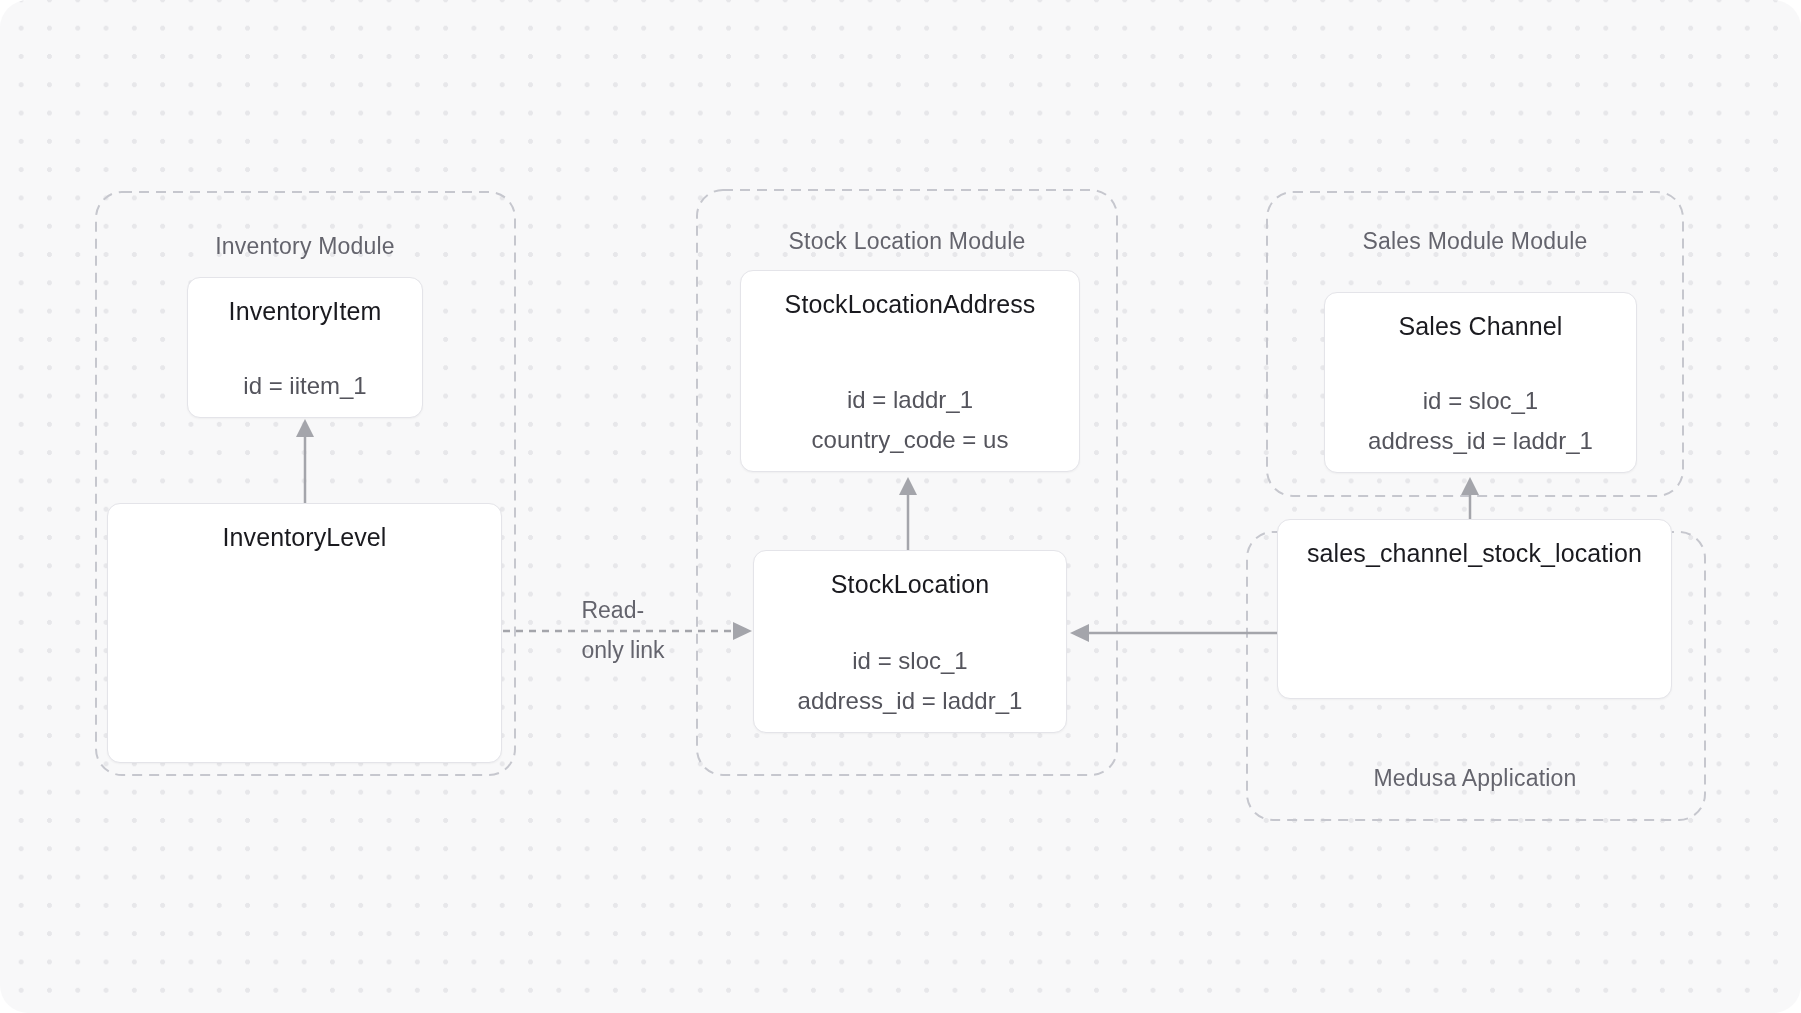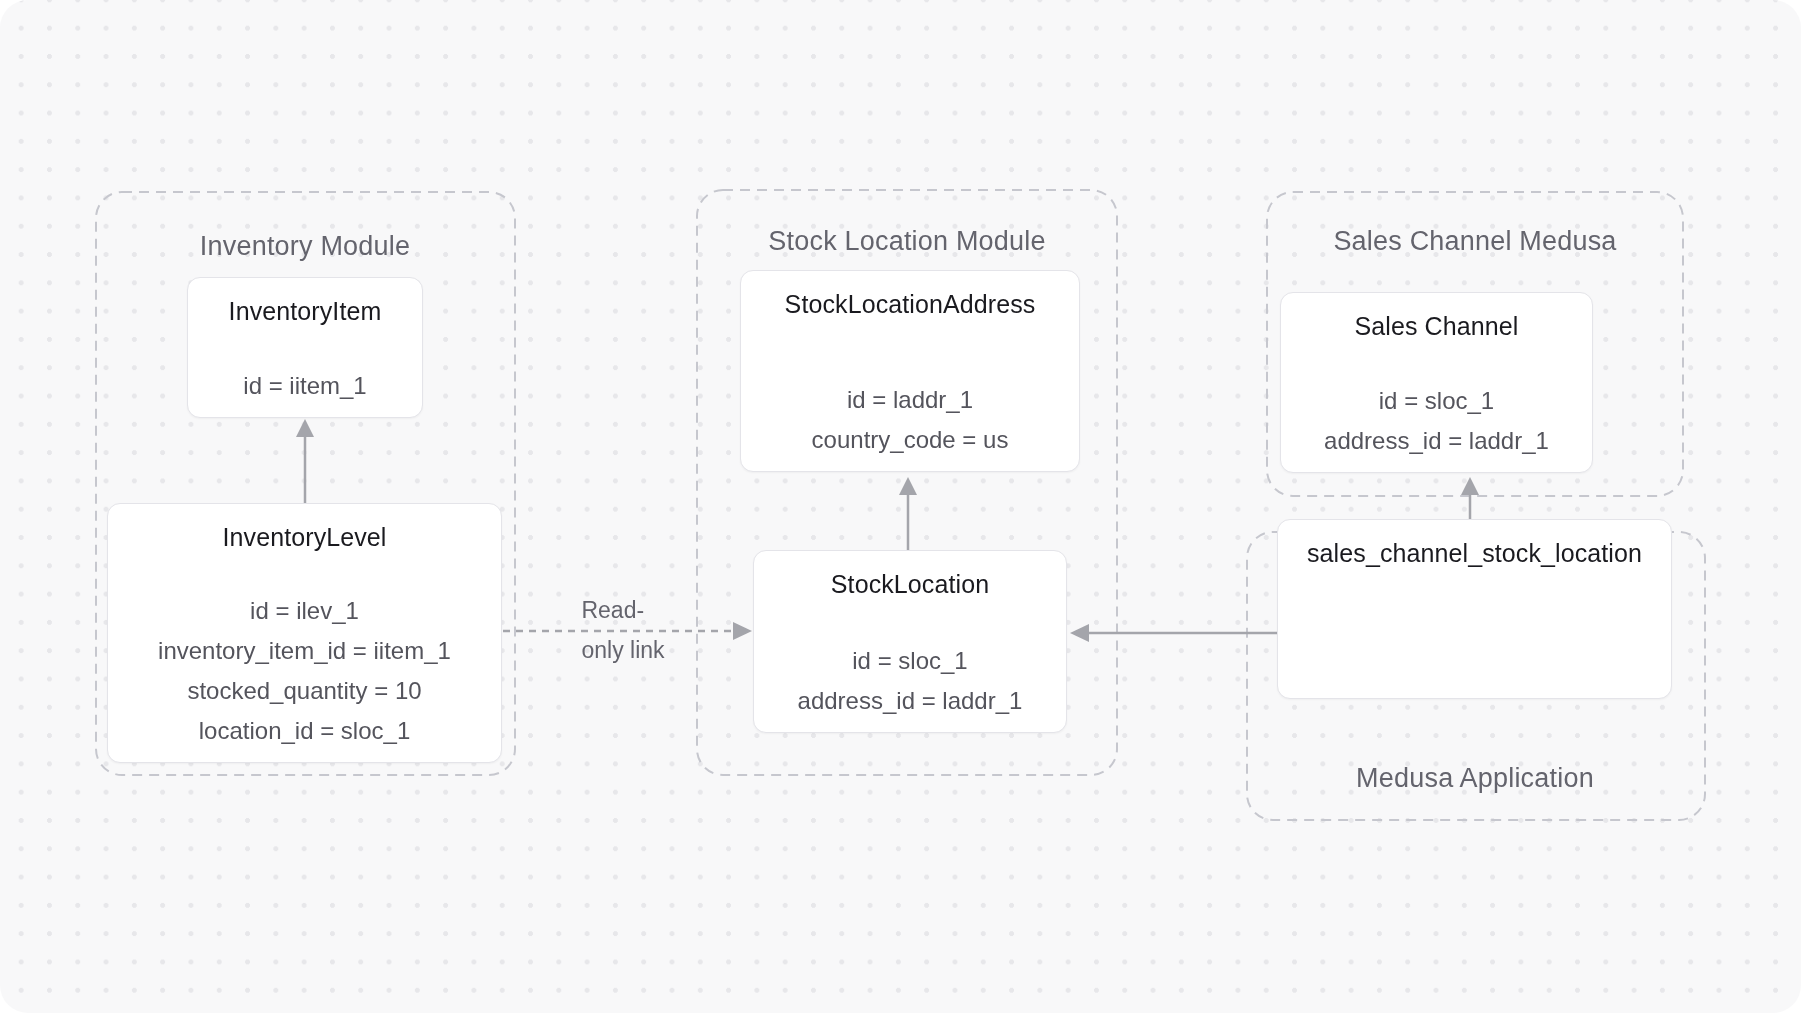--- a/index.html
+++ b/index.html
@@ -15,21 +15,21 @@
     background-size:28.3px 28.3px; background-position:7px 14px;
     font-family:"Liberation Sans", sans-serif;
   }
   .layer-lines{position:absolute; inset:0; width:100%; height:100%; z-index:1; pointer-events:none;}
   .container-rect{fill:none; stroke:var(--container-border); stroke-width:2; stroke-dasharray:10 7;}
   .arrow-line{stroke:var(--arrow); stroke-width:2.5; fill:none;}
   .arrow-line.dashed{stroke-dasharray:7 6;}
   .arrow-head{fill:var(--arrow); stroke:none;}
   .module-title{
     position:absolute; z-index:3; transform:translate(-50%,-50%);
-    font-size:27px; color:var(--module-text); white-space:nowrap; letter-spacing:.2px;
+    font-size:23px; color:var(--module-text); white-space:nowrap; letter-spacing:.2px;
   }
   .entity{
     position:absolute; z-index:2; box-sizing:border-box;
     background:var(--box-bg); border:1.5px solid var(--box-border); border-radius:13px;
     box-shadow:0 1px 2px rgba(16,16,20,.04);
     display:flex; flex-direction:column; align-items:center; justify-content:space-between;
   }
   .entity-title{
     margin-top:17px; line-height:32px; font-size:25px; font-weight:500;
     color:var(--title-text); white-space:nowrap; letter-spacing:.1px;
@@ -74,62 +74,56 @@
     </g>
 
     <g>
       <line class="arrow-line dashed" x1="503" y1="631" x2="734" y2="631"></line>
       <polygon class="arrow-head" points="752,631 733,622 733,640"></polygon>
     </g>
   </svg>
 
   <div class="module-title" style="left:305px; top:246px">Inventory Module</div>
   <div class="module-title" style="left:907px; top:241px">Stock Location Module</div>
-  <div class="module-title" style="left:1475px; top:241px">Sales Channel Medusa</div>
+  <div class="module-title" style="left:1475px; top:241px">Sales Module Module</div>
   <div class="module-title" style="left:1475px; top:778px">Medusa Application</div>
 
   <div class="link-label" style="left:623px; top:630px">
     <div>Read-</div>
     <div>only link</div>
   </div>
 
   <div class="entity" style="left:187px; top:277px; width:236px; height:141px">
     <div class="entity-title">InventoryItem</div>
     <div class="entity-fields">
       <div class="entity-field">id = iitem_1</div>
     </div>
   </div>
 
   <div class="entity" style="left:107px; top:503px; width:395px; height:260px">
     <div class="entity-title">InventoryLevel</div>
-    <div class="entity-fields">
-      <div class="entity-field">id = ilev_1</div>
-      <div class="entity-field">inventory_item_id = iitem_1</div>
-      <div class="entity-field">stocked_quantity = 10</div>
-      <div class="entity-field">location_id = sloc_1</div>
-    </div>
   </div>
 
   <div class="entity" style="left:740px; top:270px; width:340px; height:202px">
     <div class="entity-title">StockLocationAddress</div>
     <div class="entity-fields">
       <div class="entity-field">id = laddr_1</div>
       <div class="entity-field">country_code = us</div>
     </div>
   </div>
 
   <div class="entity" style="left:753px; top:550px; width:314px; height:183px">
     <div class="entity-title">StockLocation</div>
     <div class="entity-fields">
       <div class="entity-field">id = sloc_1</div>
       <div class="entity-field">address_id = laddr_1</div>
     </div>
   </div>
 
-  <div class="entity" style="left:1280px; top:292px; width:313px; height:181px">
+  <div class="entity" style="left:1324px; top:292px; width:313px; height:181px">
     <div class="entity-title">Sales Channel</div>
     <div class="entity-fields">
       <div class="entity-field">id = sloc_1</div>
       <div class="entity-field">address_id = laddr_1</div>
     </div>
   </div>
 
   <div class="entity" style="left:1277px; top:519px; width:395px; height:180px">
     <div class="entity-title">sales_channel_stock_location</div>
   </div>

